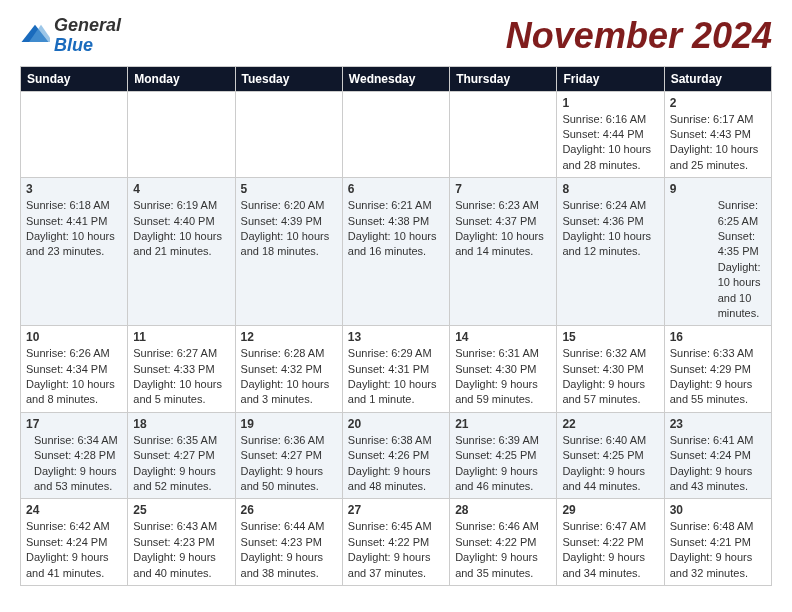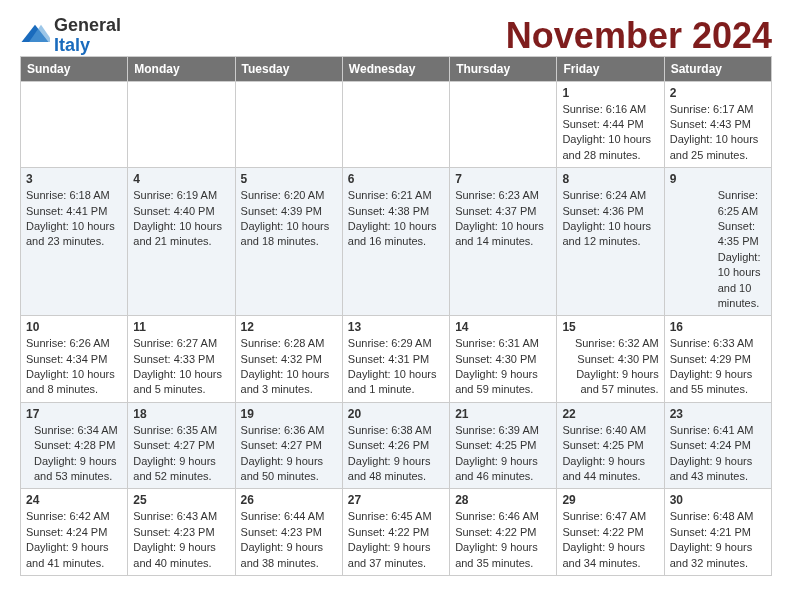--- a/index.html
+++ b/index.html
@@ -11,21 +11,22 @@
       overflow: hidden;
     }
     .page {
       width: 792px;
       padding: 16px 20px 10px 20px;
     }
     .header {
       display: flex;
       align-items: center;
       justify-content: space-between;
-      margin-bottom: 0;
+      margin-bottom: 10px;
+      font-style: italic;
     }
     .logo {
       display: flex;
       align-items: center;
       gap: 4px;
     }
     .logo-text {
       font-size: 18px;
       font-weight: bold;
       line-height: 1.1;
@@ -47,21 +48,21 @@
     }
     .location {
       font-size: 16px;
       color: #555;
     }
     .calendar {
       width: 100%;
       border-collapse: collapse;
     }
     .calendar th {
-      background: #737373;
+      background: #0f172a;
       color: #fff;
       font-size: 12px;
       font-weight: bold;
       padding: 5px 6px;
       text-align: left;
       border: 1px solid #ccc;
     }
     .calendar td {
       border: 1px solid #ccc;
       vertical-align: top;
@@ -95,21 +96,21 @@
 
 <div class="page">
   <div class="header">
     <div class="logo">
       <svg class="logo-icon" viewBox="0 0 40 40">
         <polygon points="20,5 38,28 2,28" fill="#1a6bbd"></polygon>
         <polygon points="28,5 44,28 12,28" fill="#5aa0d8" opacity="0.6"></polygon>
       </svg>
       <div class="logo-text">
         <div><span class="general">General</span></div>
-        <div><span class="blue">Italy</span></div>
+        <div><span class="blue">Blue</span></div>
       </div>
     </div>
     <div class="title-block">
       <div class="month-title">November 2024</div>
     </div>
   </div>
 
   <table class="calendar">
     <thead>
       <tr>
@@ -226,21 +227,21 @@
           </td>
           <td>
             <span class="day-number">14</span>
             <div class="day-info" style="white-space: pre-line;">Sunrise: 6:31 AM
 Sunset: 4:30 PM
 Daylight: 9 hours
 and 59 minutes.</div>
           </td>
           <td>
             <span class="day-number">15</span>
-            <div class="day-info" style="white-space: pre-line; text-align: right;">Sunrise: 6:32 AM
+            <div class="day-info" style="white-space: pre-line;">Sunrise: 6:32 AM
 Sunset: 4:30 PM
 Daylight: 9 hours
 and 57 minutes.</div>
           </td>
           <td>
             <span class="day-number">16</span>
             <div class="day-info" style="white-space: pre-line;">Sunrise: 6:33 AM
 Sunset: 4:29 PM
 Daylight: 9 hours
 and 55 minutes.</div>

